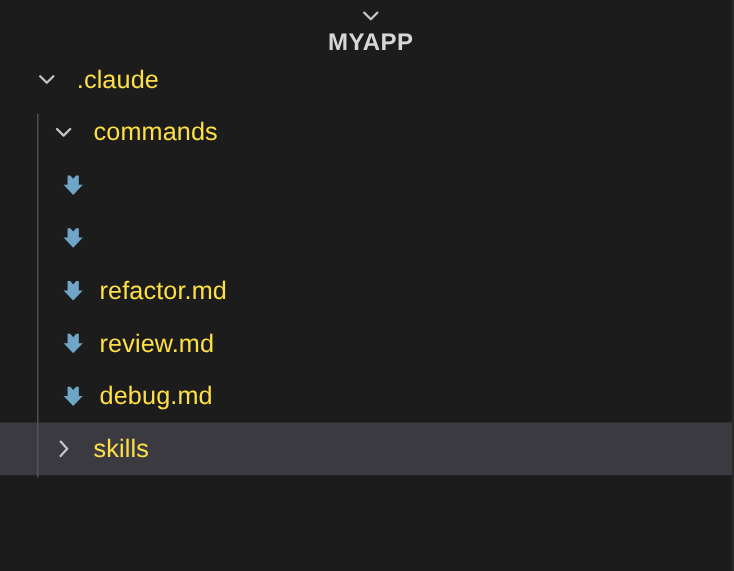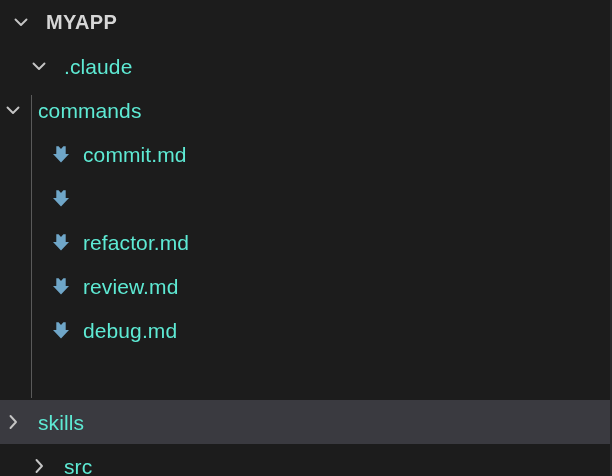--- a/index.html
+++ b/index.html
@@ -37,21 +37,20 @@
     align-items: center;
     height: 44px;
     width: 100%;
     box-sizing: border-box;
     white-space: nowrap;
     user-select: none;
   }
 
   .row.selected {
     background: #3a3a40;
-    margin-top: 48px;
   }
 
   
   .guide {
     position: absolute;
     left: 31px;
     top: 95px;
     width: 1px;
     height: 303px;
     background: #5a5a5a;
@@ -91,35 +90,35 @@
     display: block;
     width: 26px;
     height: 26px;
   }
   .ficon svg path {
     fill: #6fa6c8;
   }
 
   .label {
     font-size: 21px;
-    color: #5eead4;
+    color: #fde047;
     line-height: 1;
     letter-spacing: 0.1px;
   }
   .label.root {
     font-weight: bold;
     font-size: 20px;
     color: #d6d6d6;
     letter-spacing: 0.4px;
   }
 
   
-  .d0 { padding-left: 8px; }
+  .d0 { padding-left: 8px; flex-direction: column; }
   .d1 { padding-left: 26px; }
-  .d2 { }
+  .d2 { padding-left: 40px; }
   .d3 { padding-left: 48px; }
 
   .gap-sm { width: 9px; flex: 0 0 auto; }
   .gap-md { width: 12px; flex: 0 0 auto; }
 </style>
 </head>
 <body>
 
 <div id="explorer">
   <div class="tree" id="tree-container">
@@ -150,21 +149,20 @@
         <span class="gap-md"></span>
         <span class="label">commands</span>
       </div>
       <div class="row d3">
         <span class="ficon">
           <svg viewBox="0 0 26 26" xmlns="http://www.w3.org/2000/svg">
             <path d="M8.3 5.2 L10.6 5.2 L13 8.0 L15.4 5.2 L17.7 5.2 L17.7 13.0 L21.0 13.0 L13 21.4 L5.0 13.0 L8.3 13.0 Z"></path>
           </svg>
         </span>
         <span class="gap-sm"></span>
-        <span class="label">commit.md</span>
       </div>
       <div class="row d3">
         <span class="ficon">
           <svg viewBox="0 0 26 26" xmlns="http://www.w3.org/2000/svg">
             <path d="M8.3 5.2 L10.6 5.2 L13 8.0 L15.4 5.2 L17.7 5.2 L17.7 13.0 L21.0 13.0 L13 21.4 L5.0 13.0 L8.3 13.0 Z"></path>
           </svg>
         </span>
         <span class="gap-sm"></span>
       </div>
       <div class="row d3">
@@ -195,25 +193,16 @@
         <span class="label">debug.md</span>
       </div>
       <div class="row d2 selected">
         <span class="twisty">
           <svg viewBox="0 0 26 26" xmlns="http://www.w3.org/2000/svg">
             <path d="M10.5 7 L16 13 L10.5 19"></path>
           </svg>
         </span>
         <span class="gap-md"></span>
         <span class="label">skills</span>
-      </div>
-      <div class="row d1">
-        <span class="twisty">
-          <svg viewBox="0 0 26 26" xmlns="http://www.w3.org/2000/svg">
-            <path d="M10.5 7 L16 13 L10.5 19"></path>
-          </svg>
-        </span>
-        <span class="gap-md"></span>
-        <span class="label">src</span>
       </div>
     </div>
   <div class="guide"></div>
 </div>
 
 </body></html>

